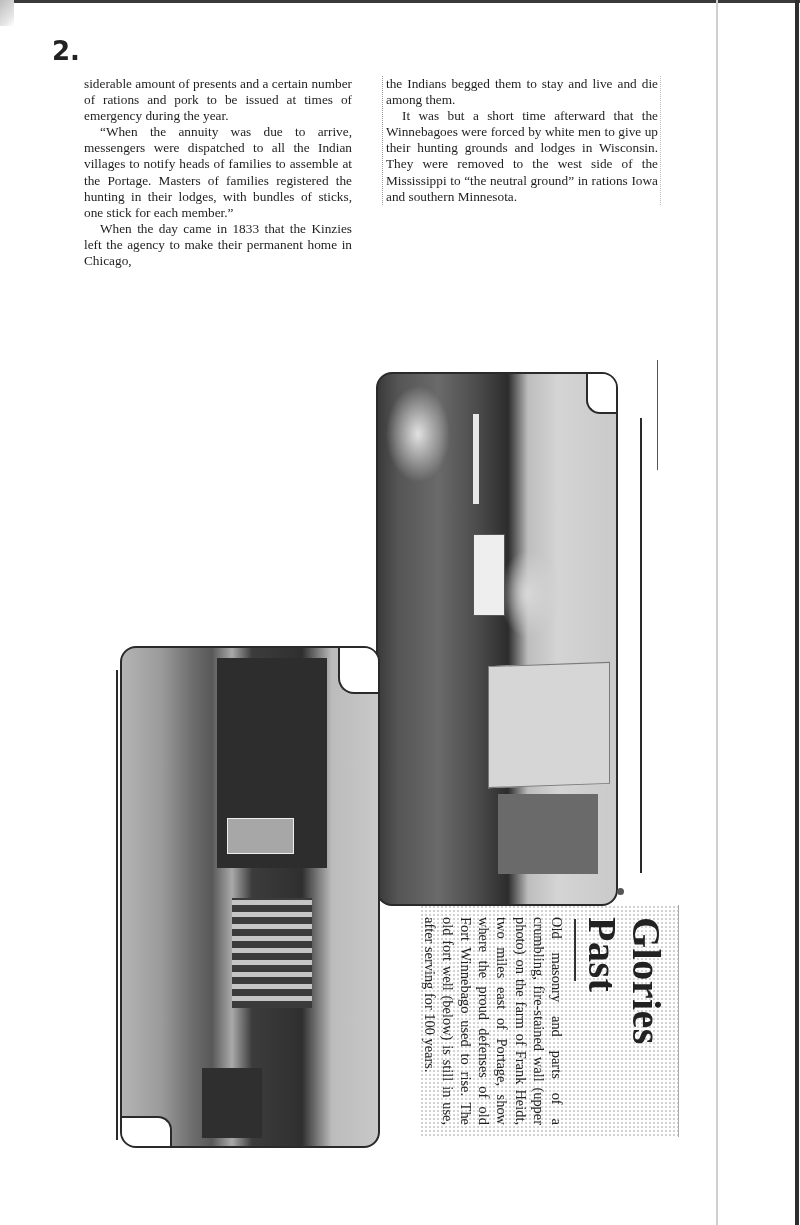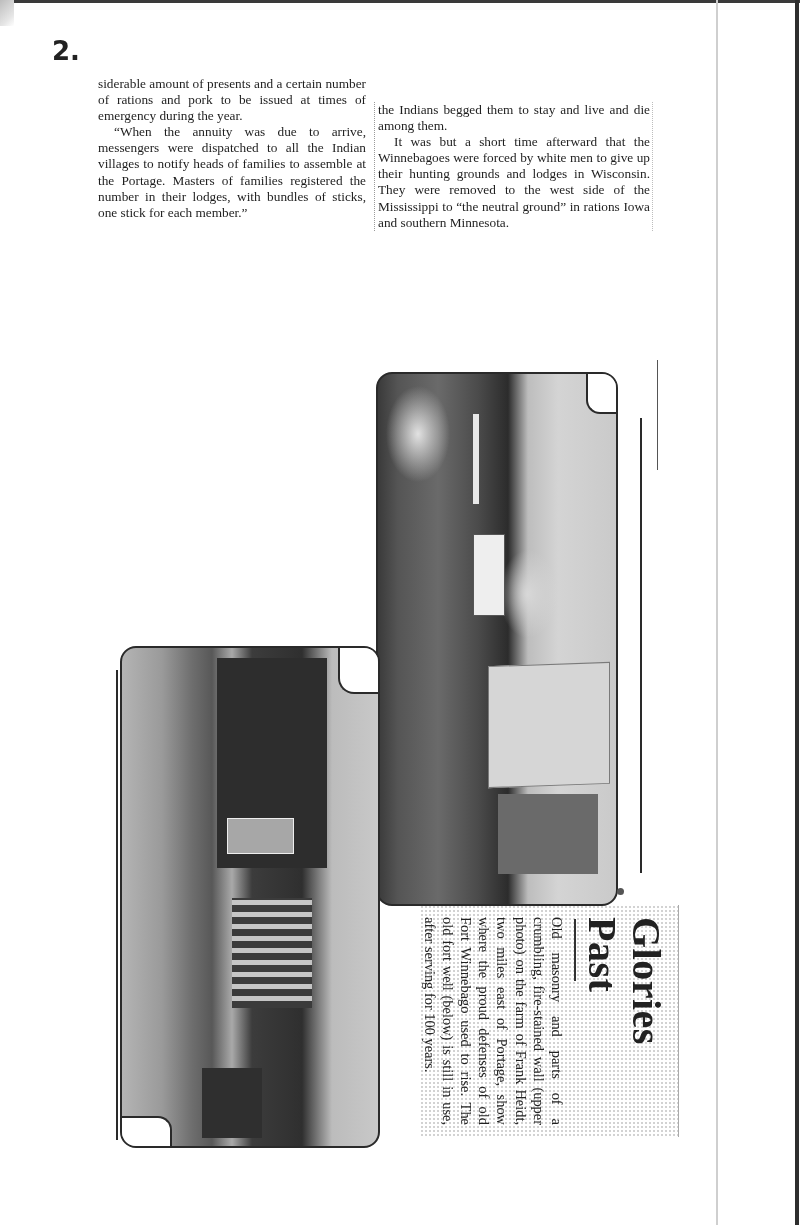--- a/index.html
+++ b/index.html
@@ -22,23 +22,23 @@
   }
 
   .col {
     position: absolute; top: 76px;
     font-size: 13.3px; line-height: 16.1px; text-align: justify;
     background-image: radial-gradient(#d9d9d9 0.6px, transparent 0.7px);
     background-size: 4px 4px;
   }
   .col p { margin: 0; text-indent: 0; }
   .col p.indent { text-indent: 16px; }
-  .col-left { left: 98px; width: 268px; }
-  .col-right { left: 374px; width: 272px; border-left: 1px dotted #9a9a9a; padding-left: 3px;
-               border-right: 1px dotted #bdbdbd; padding-right: 2px; margin-top: 26px; }
+  .col-left { left: 84px; width: 268px; }
+  .col-right { left: 382px; width: 272px; border-left: 1px dotted #9a9a9a; padding-left: 3px;
+               border-right: 1px dotted #bdbdbd; padding-right: 2px; }
 
   .photo {
     position: absolute; overflow: hidden;
     border: 2px solid #2a2a2a;
     border-radius: 16px;
     background-color: #8a8a8a;
   }
   .photo-upper {
     left: 376px; top: 372px; width: 238px; height: 530px;
     background:
@@ -124,21 +124,22 @@
 
 <div class="top-bar"></div>
 <div class="corner-smudge"></div>
 <div class="right-guide"></div>
 <div class="right-edge-line"></div>
 
 <div class="page-number">2.</div>
 
 <div class="col col-left">
   <p>siderable amount of presents and a certain number of rations and pork to be issued at times of emergency during the year.</p>
-  <p class="indent">“When the annuity was due to arrive, messengers were dispatched to all the Indian villages to notify heads of families to assemble at the Portage. Masters of families registered the number in their lodges, with bundles of sticks, one stick for each member.”</p>
+  <p class="indent">“When the annuity was due to arrive, messengers were dispatched to all the Indian villages to notify heads of families to assemble at the Portage. Masters of families registered the hunting in their lodges, with bundles of sticks, one stick for each member.”</p>
+  <p class="indent">When the day came in 1833 that the Kinzies left the agency to make their permanent home in Chicago,</p>
 </div>
 
 <div class="col col-right">
   <p>the Indians begged them to stay and live and die among them.</p>
   <p class="indent">It was but a short time afterward that the Winnebagoes were forced by white men to give up their hunting grounds and lodges in Wisconsin. They were removed to the west side of the Mississippi to “the neutral ground” in rations Iowa and southern Minnesota.</p>
 </div>
 
 <div class="rule-upper-outer"></div>
 <div class="rule-right-photo"></div>
 

